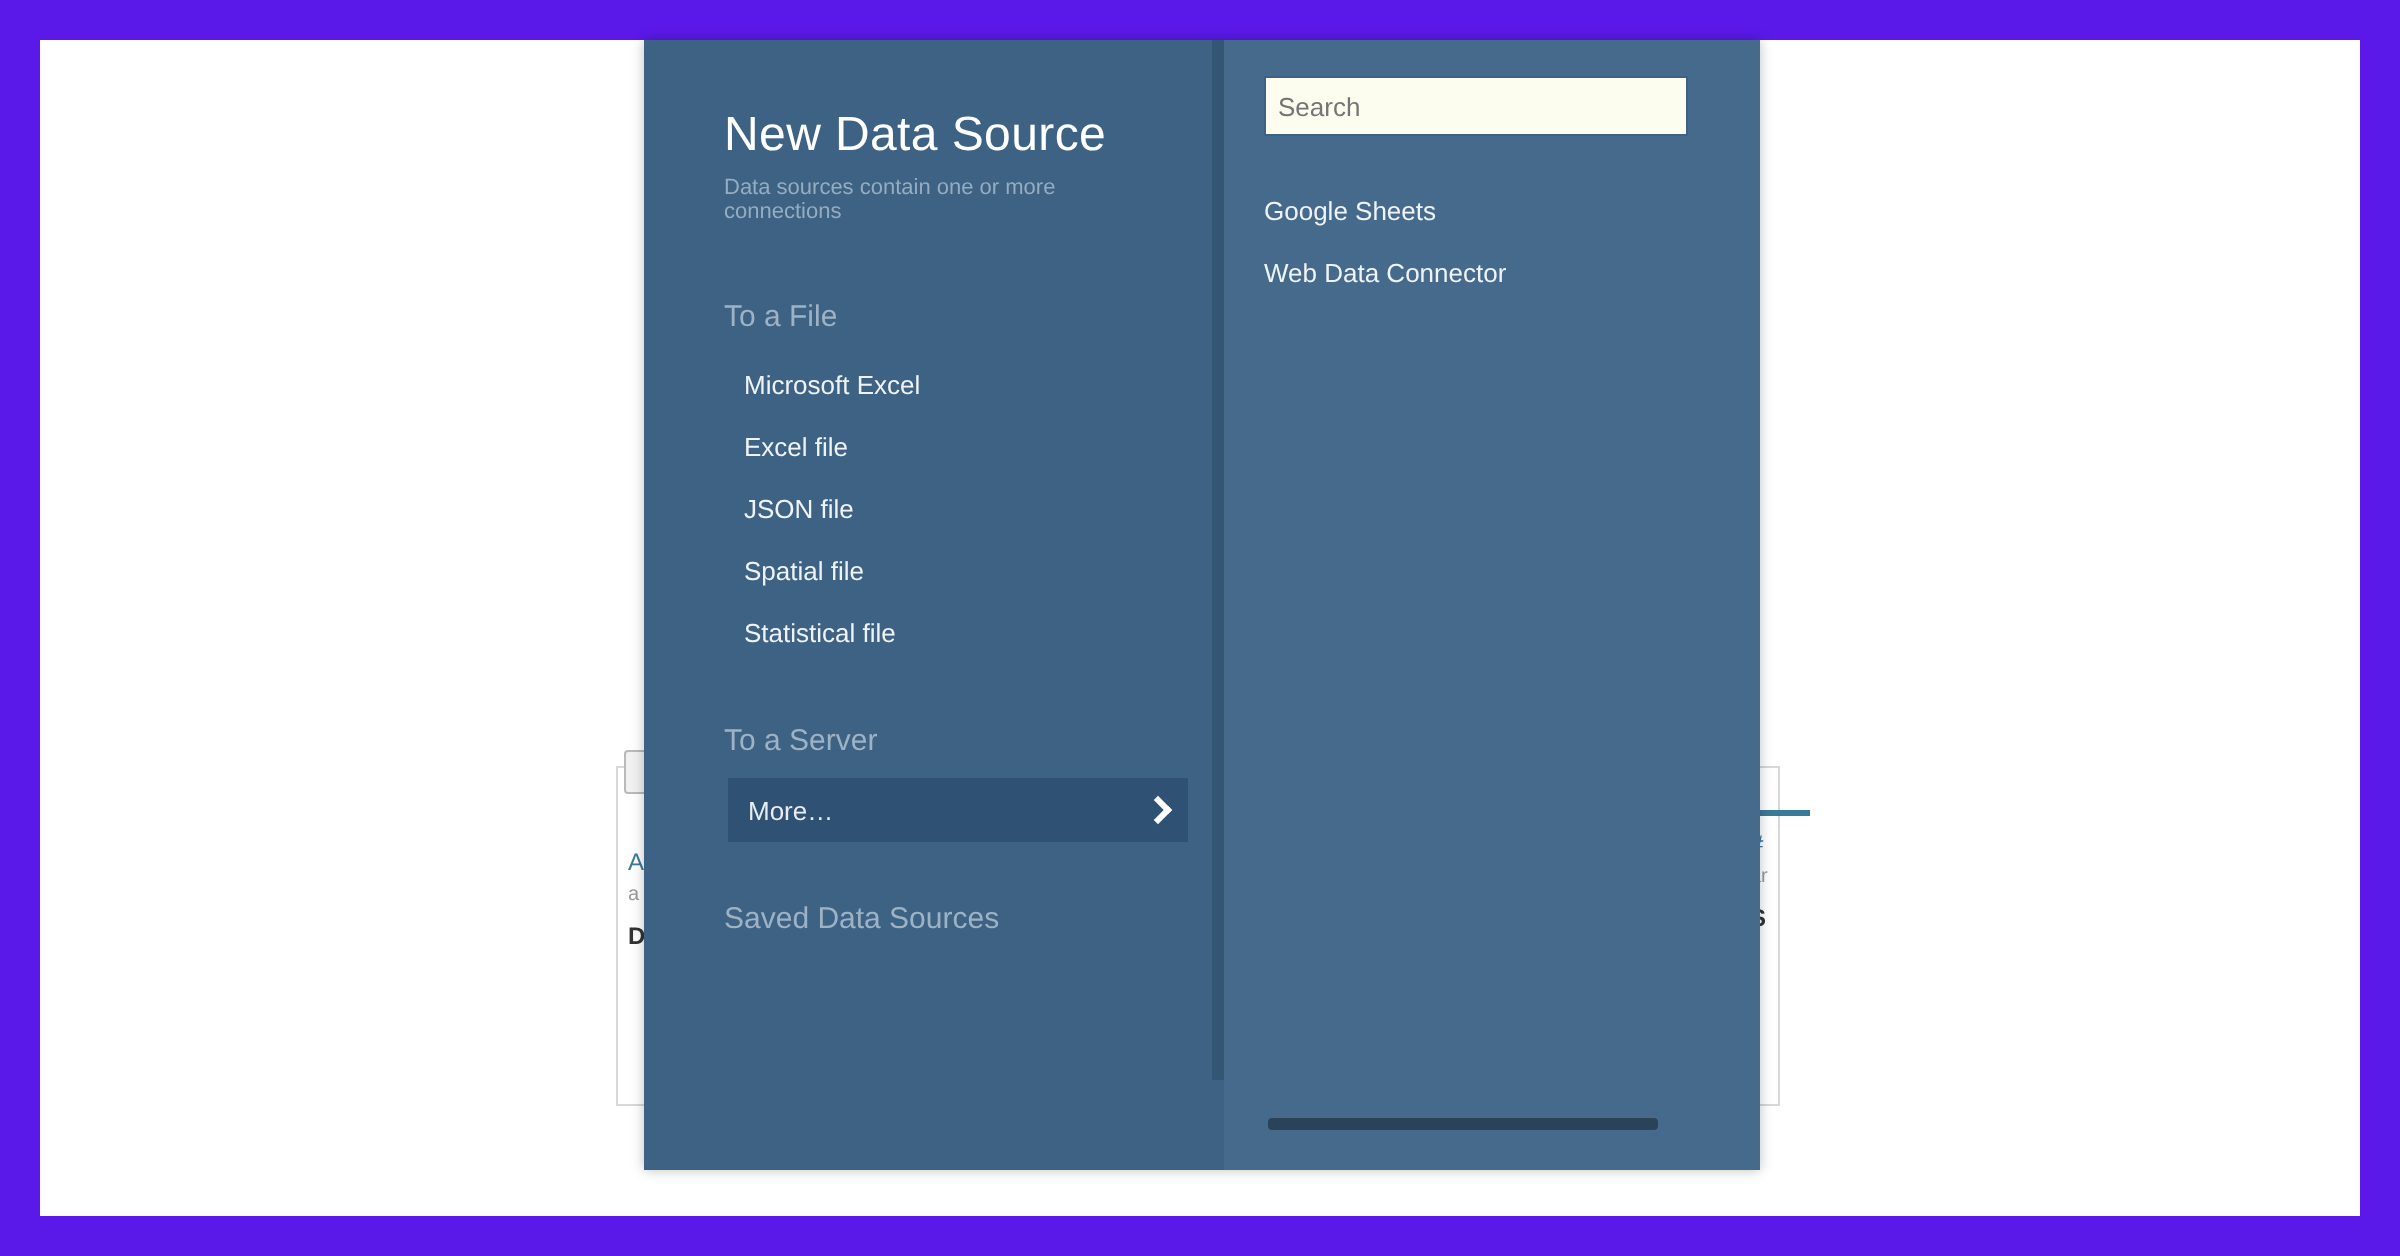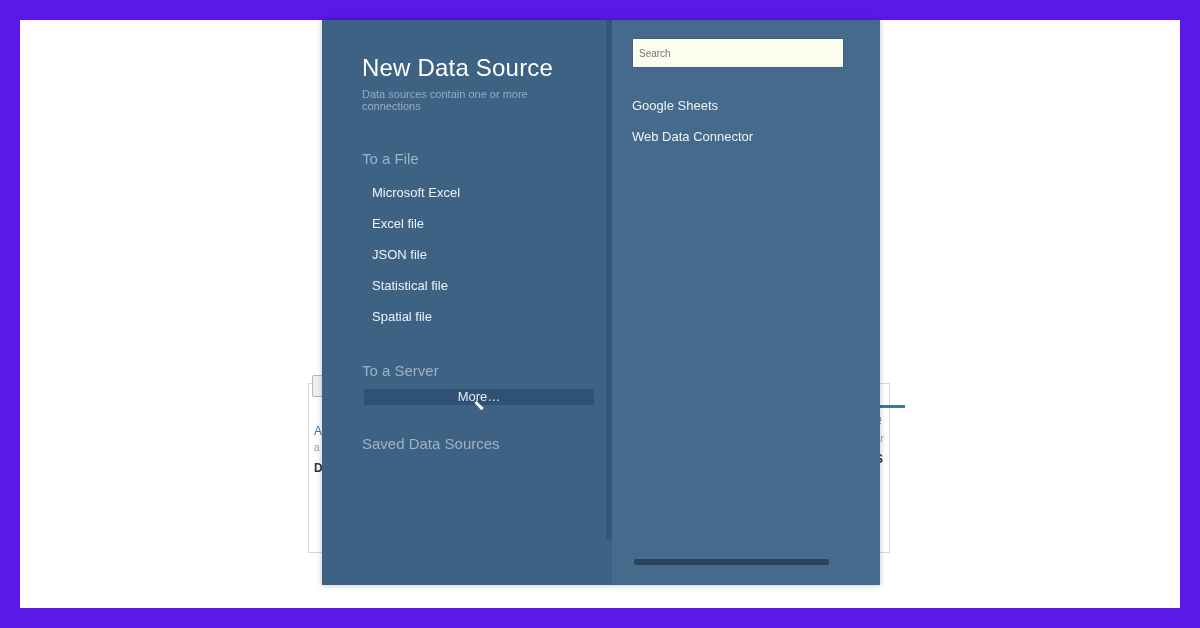--- a/index.html
+++ b/index.html
@@ -126,27 +126,26 @@
     font-size: 13px;
     color: #eef3f7;
     padding: 8px 0;
     cursor: pointer;
   }
   .more-row {
     display: flex;
     align-items: center;
     justify-content: space-between;
     background: #2f5173;
-    height: 16px;
+    height: 32px;
     padding: 0 10px 0 10px;
     margin-left: 2px;
     margin-top: 6px;
     cursor: pointer;
     width: 230px;
-    flex-direction: column;
   }
   .more-row span {
     font-size: 13px;
     color: #e6edf3;
   }
   .chevron {
     width: 10px;
     height: 10px;
     border-top: 3px solid #fff;
     border-right: 3px solid #fff;
@@ -156,21 +155,21 @@
     width: 282px;
     background: #456a8c;
     padding: 18px 20px 10px 20px;
     position: relative;
   }
   .search-box {
     width: 212px;
     height: 30px;
     background: #fcfdef;
     border: 1px solid #3d6284;
-    font-size: 10px;
+    font-size: 13px;
     padding: 0 6px;
     color: #7c7c78;
     outline: none;
   }
   .server-list {
     list-style: none;
     margin-top: 22px;
   }
   .server-list li {
     font-size: 13px;
@@ -211,22 +210,22 @@
     <div class="left-panel">
       <div class="scroll-shadow"></div>
       <div class="title">New Data Source</div>
       <div class="subtitle">Data sources contain one or more connections</div>
 
       <div class="section-head">To a File</div>
       <ul class="file-list">
         <li>Microsoft Excel</li>
         <li>Excel file</li>
         <li>JSON file</li>
+        <li>Spatial file</li>
         <li>Statistical file</li>
-        <li>Spatial file</li>
       </ul>
 
       <div class="section-head tight">To a Server</div>
       <div class="more-row">
         <span>More…</span>
         <div class="chevron"></div>
       </div>
 
       <div class="section-head tight">Saved Data Sources</div>
     </div>

